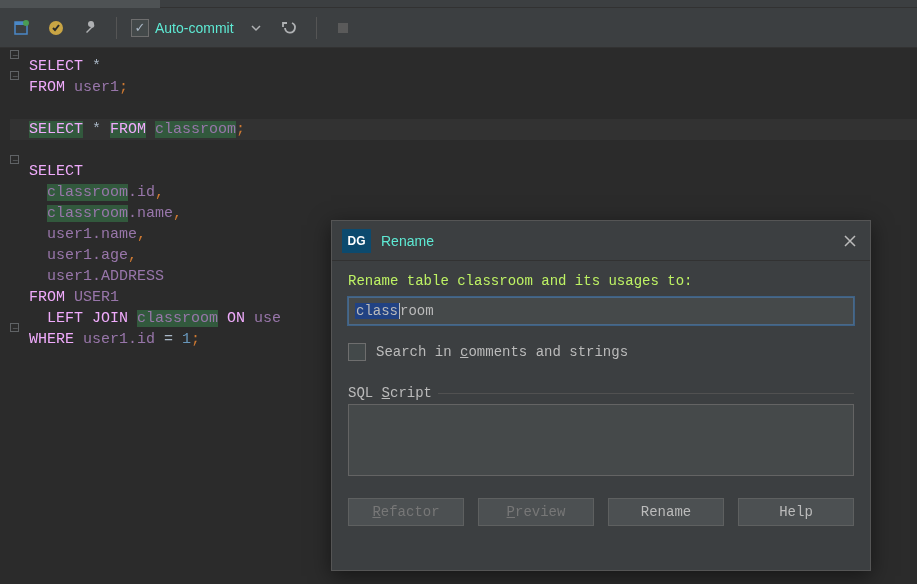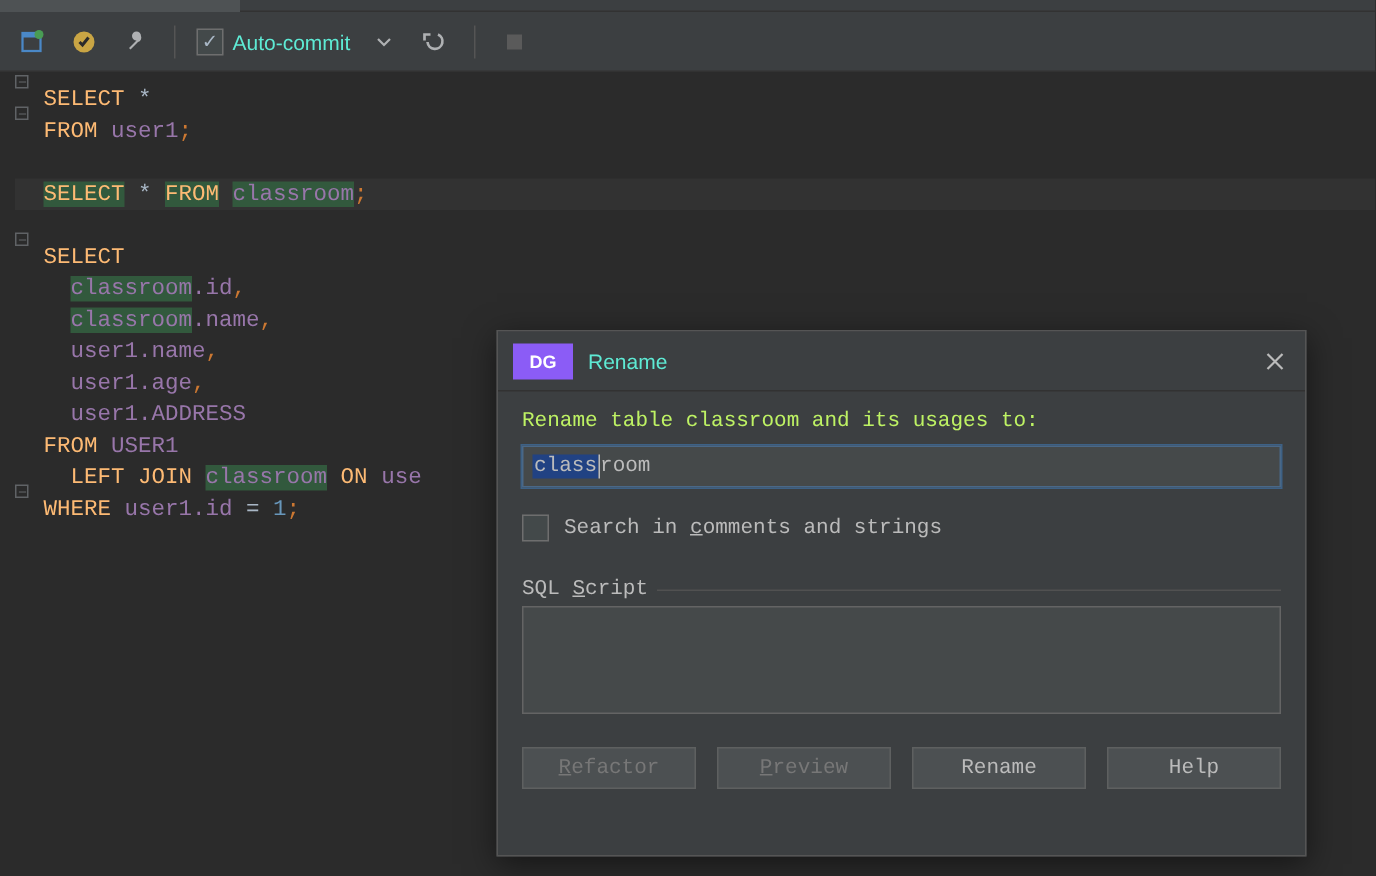--- a/index.html
+++ b/index.html
@@ -93,21 +93,21 @@
   color: #606366;
   font-size: 10px;
 }
 .code-line {
   padding-left: 19px;
   white-space: pre;
 }
 .code-line.hl {
   background: #323232;
 }
-.kw { color: #fdba74; }
+.kw { color: #f0abfc; }
 .punct { color: #cc7832; }
 .ident { color: #9876aa; margin-top: 40px; }
 .usage-highlight {
   background: #32593d;
 }
 
 .dialog {
   position: absolute;
   left: 331px;
   top: 220px;
@@ -119,23 +119,23 @@
 }
 .dialog-title {
   height: 40px;
   background: #3c3f41;
   display: flex;
   align-items: center;
   padding: 0 10px;
   border-bottom: 1px solid #323232;
 }
 .dg-badge {
-  width: 40px;
+  width: 29px;
   height: 24px;
-  background: #8b5cf6;
+  background: #0c4a6e;
   color: #fff;
   font-size: 12px;
   font-weight: bold;
   display: flex;
   align-items: center;
   justify-content: center;
   margin-right: 10px;
 }
 .dialog-title-text {
   color: #5eead4;

